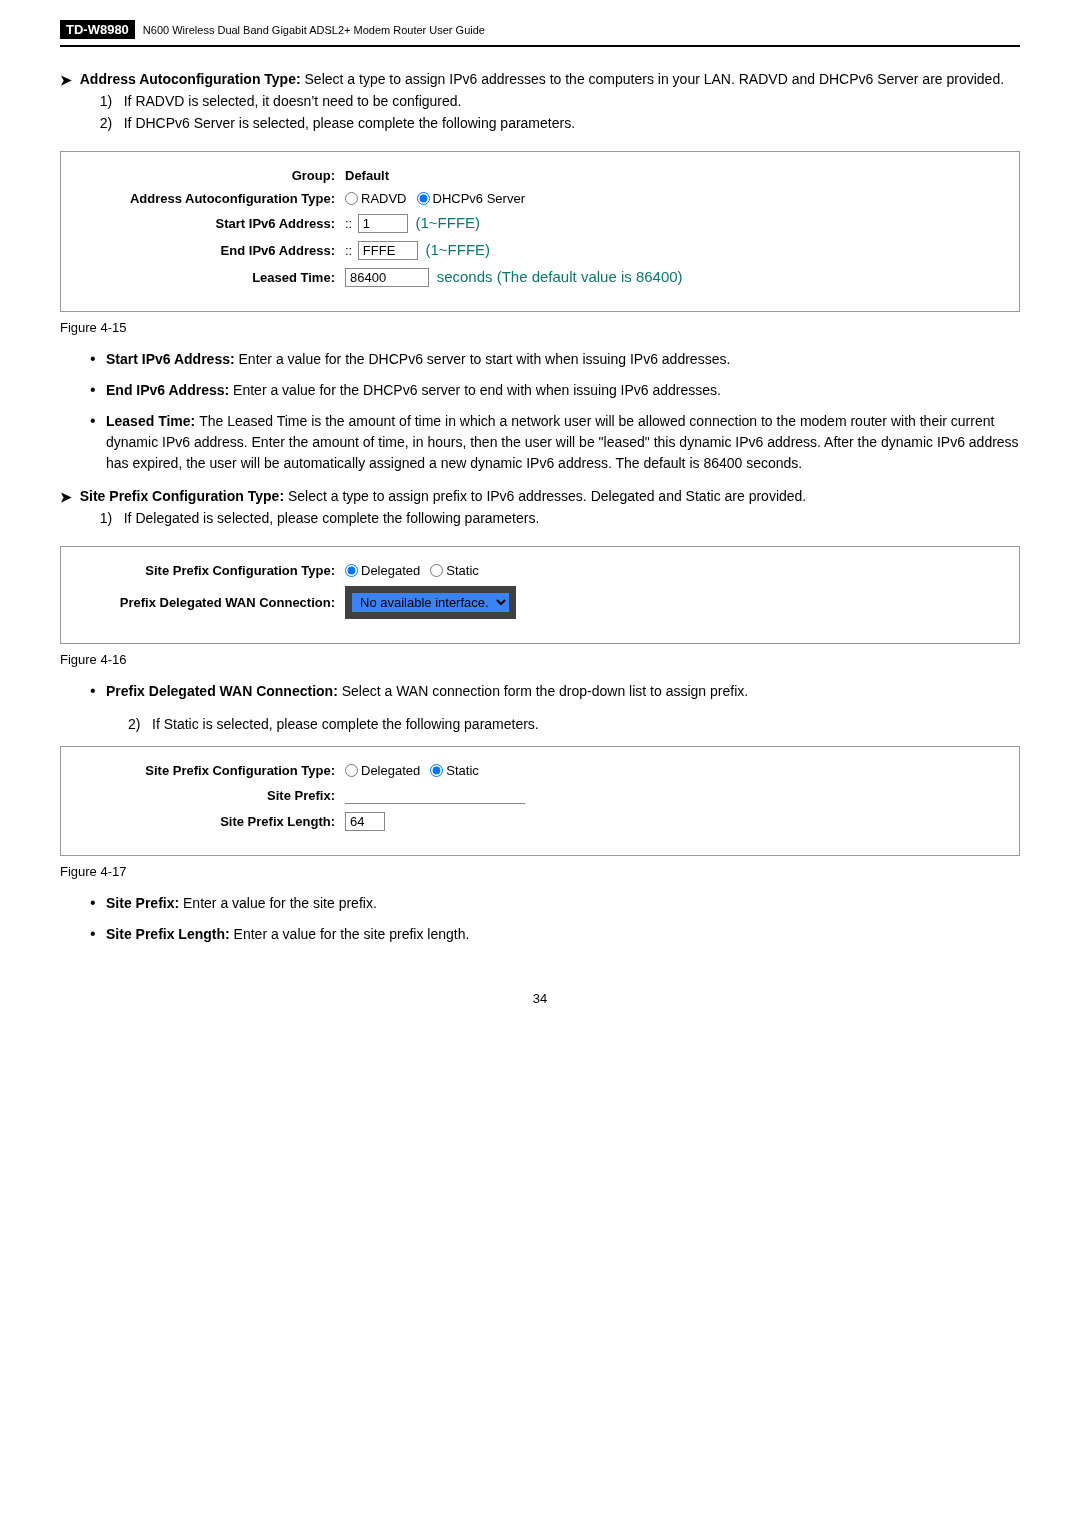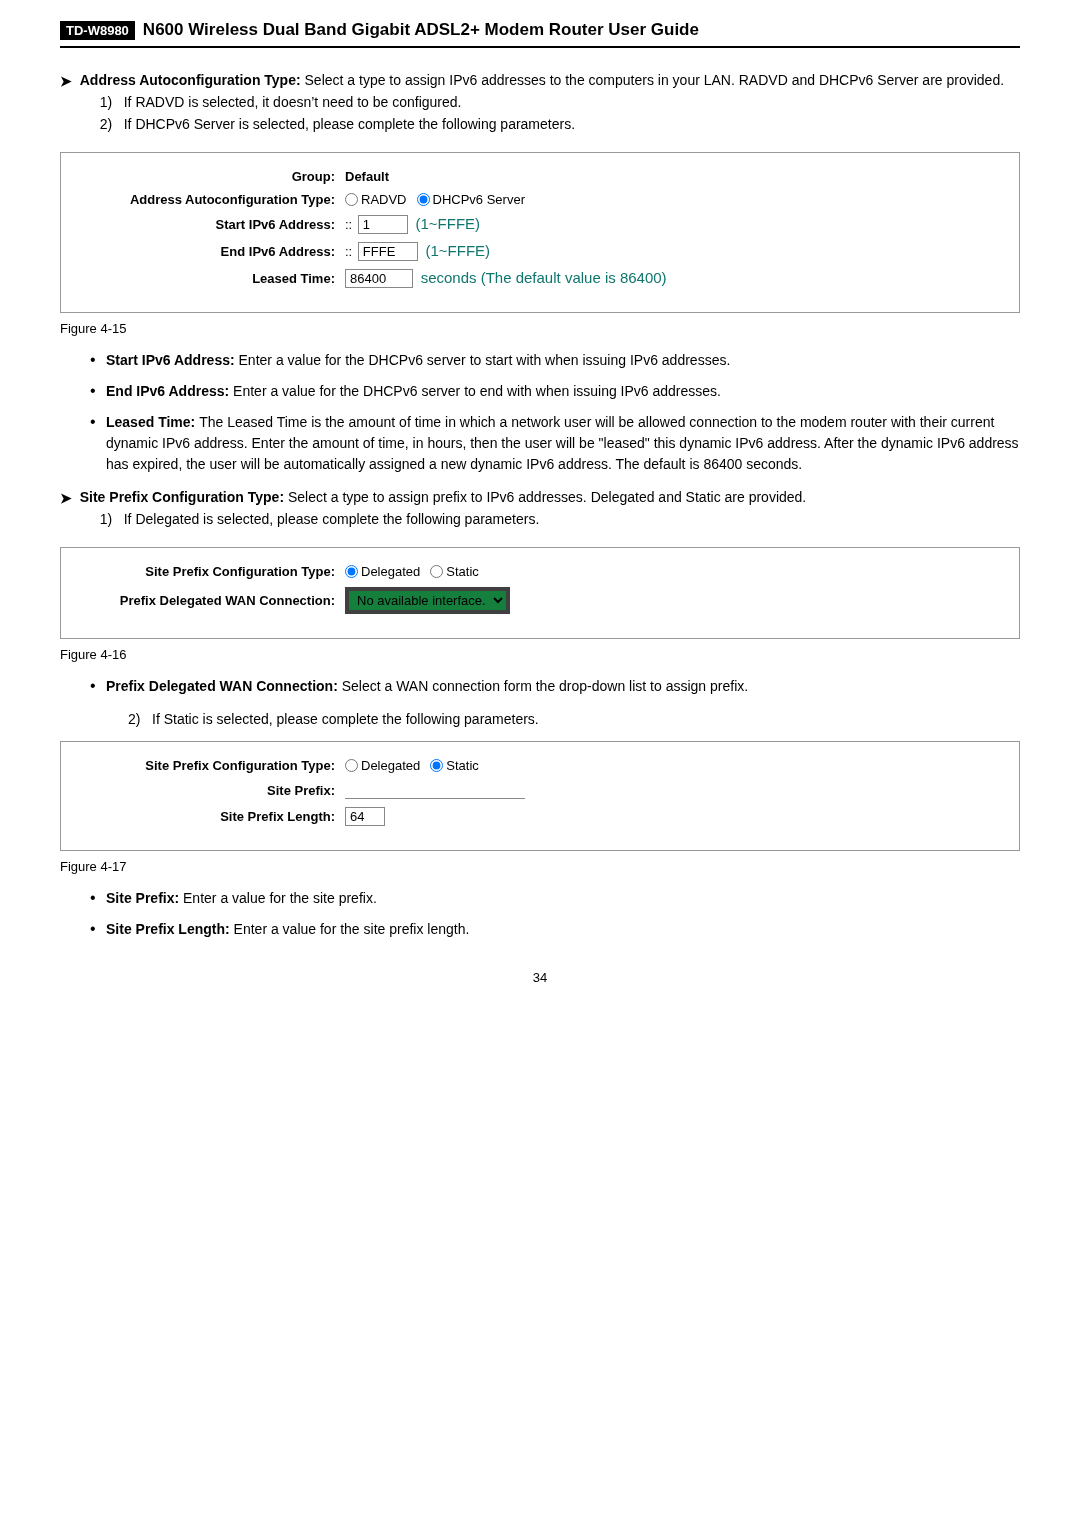--- a/index.html
+++ b/index.html
@@ -27,22 +27,22 @@
       gap: 8px;
     }
     .header-model {
       font-weight: bold;
       font-size: 13px;
       background: #000;
       color: #fff;
       padding: 2px 6px;
     }
     .header-title {
-      font-weight: bold;
-      font-size: 17px;
+      font-weight: normal;
+      font-size: 11px;
     }
     .section-bullet {
       display: flex;
       align-items: flex-start;
       margin-bottom: 14px;
     }
     .arrow {
       font-size: 14px;
       margin-right: 8px;
       margin-top: 1px;
@@ -126,28 +126,28 @@
     .bullet-dot {
       min-width: 16px;
       font-size: 16px;
       line-height: 1.2;
     }
     .bullet-text {
       flex: 1;
       line-height: 1.5;
     }
     .select-input {
-      border: 4px solid #404040;
+      border: 7px solid #404040;
       padding: 1px 4px;
       font-size: 13px;
-      background: #15803d;
+      background: #3b82f6;
     }
     .page-number {
       text-align: center;
-      margin-top: 30px;
+      margin-top: 46px;
       font-size: 13px;
     }
   </style>
 </head>
 <body>
 
 <div class="page">
 
   <div class="header">
     <span class="header-model">TD-W8980</span>
@@ -209,21 +209,21 @@
       <span class="figure-value">
         <span style="font-size:13px; margin-right:2px;">::</span>
         <input type="text" class="text-input" value="FFFE" style="width: 60px;">
         <span class="inline-text">(1~FFFE)</span>
       </span>
     </div>
 
     <div class="figure-row">
       <span class="figure-label">Leased Time:</span>
       <span class="figure-value">
-        <input type="text" class="text-input" value="86400" style="width: 68px;">
+        <input type="text" class="text-input" value="86400" style="width: 84px;">
         <span class="inline-text">seconds (The default value is 86400)</span>
       </span>
     </div>
   </div>
   <div class="figure-caption">Figure 4-15</div>
 
   <div class="bullet-list">
     <div class="bullet-item">
       <span class="bullet-dot">•</span>
       <span class="bullet-text">

